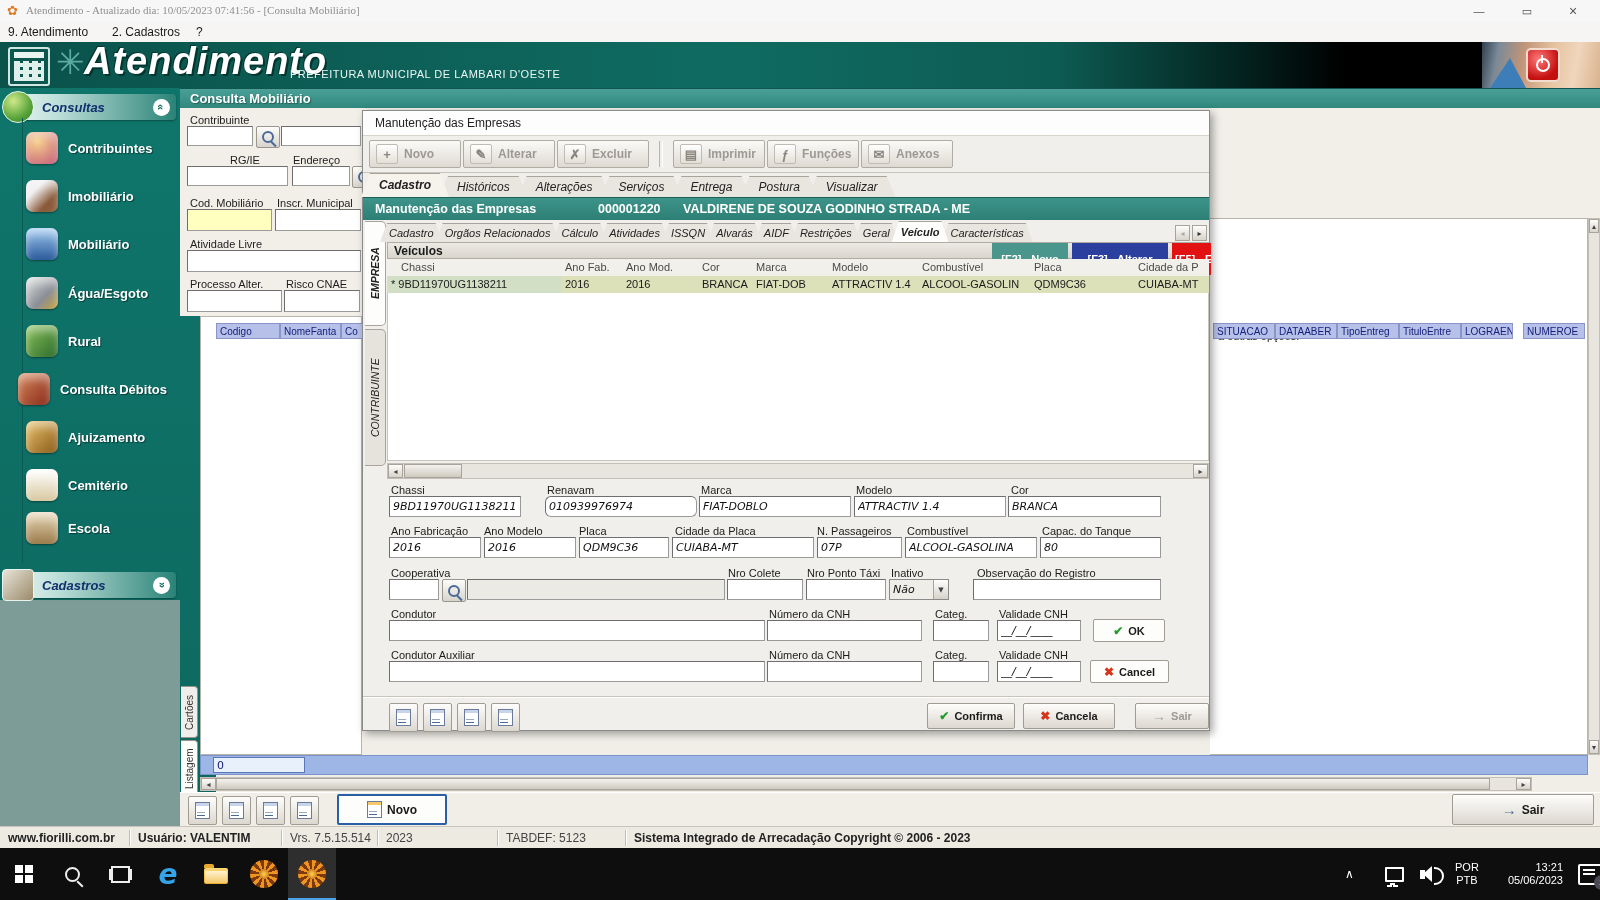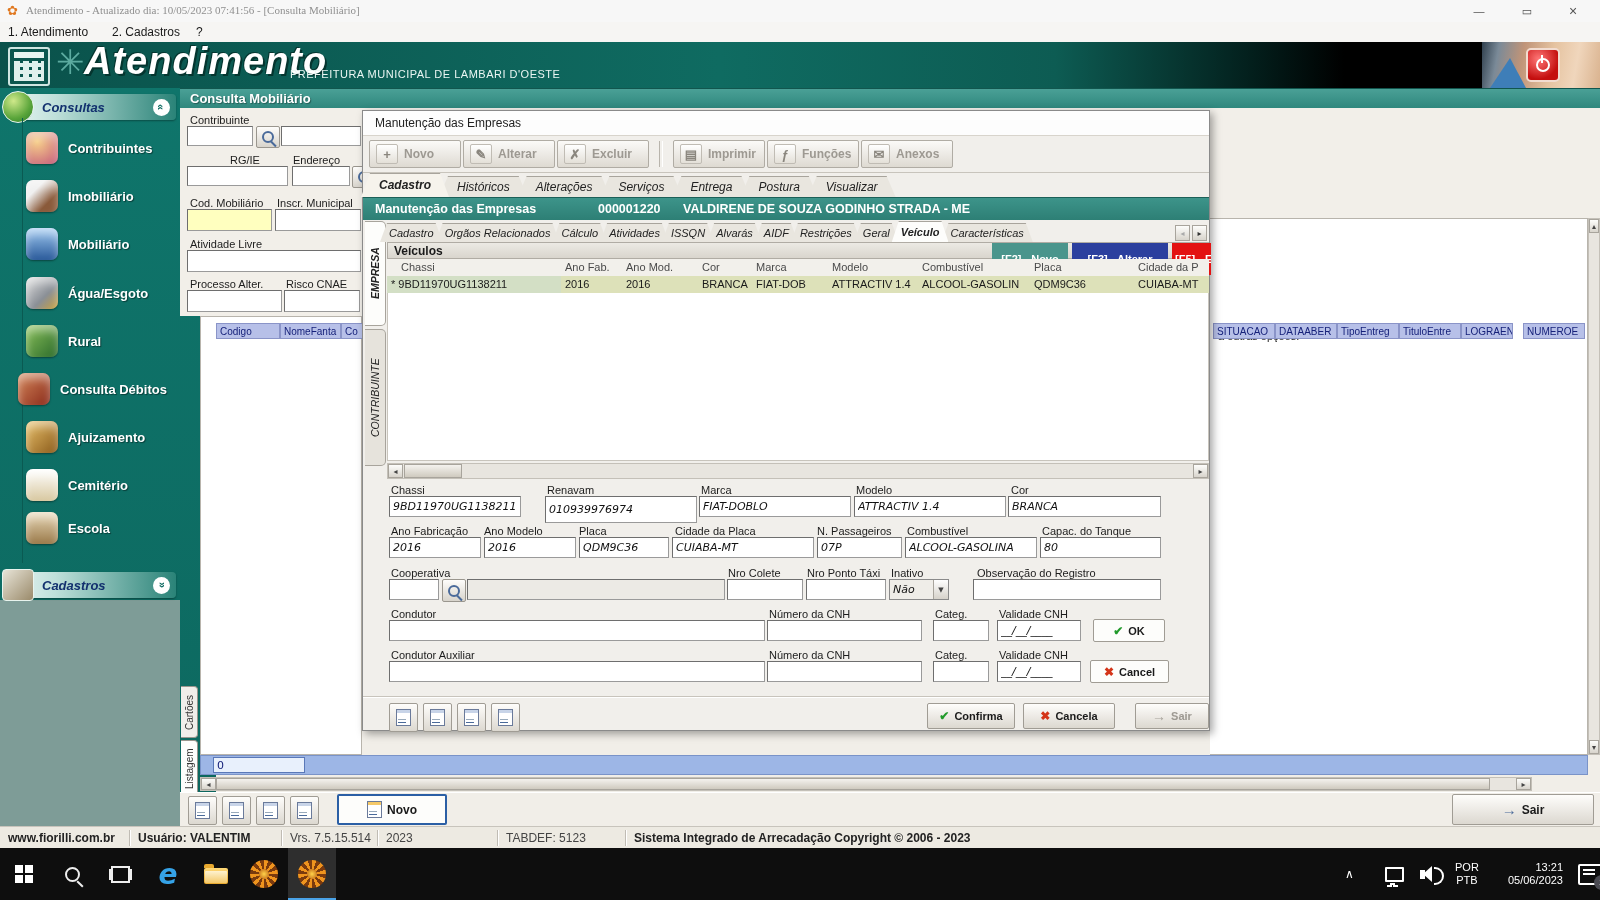--- a/index.html
+++ b/index.html
@@ -180,21 +180,21 @@
 
   <div class="titlebar">
     <span class="abs" style="left:7px;top:3px;font-size:13px;color:#e07820;">✿</span>
     <span class="txt">Atendimento - Atualizado dia: 10/05/2023 07:41:56 - [Consulta Mobiliário]</span>
     <span class="wbtn" style="left:1462px;">—</span>
     <span class="wbtn" style="left:1510px;">▭</span>
     <span class="wbtn" style="left:1556px;font-size:14px;">×</span>
   </div>
 
   <div class="menubar">
-    <span class="mitem" style="left:8px;">1. Atendimento</span>
+    <span class="mitem" style="left:8px;">9. Atendimento</span>
     <span class="mitem" style="left:112px;">2. Cadastros</span>
     <span class="mitem" style="left:196px;">?</span>
   </div>
 
   <div class="banner">
     <div class="calc"></div>
     <span class="logo-deco">✳</span>
     <span class="logo">Atendimento</span>
     <span class="banner-sub">PREFEITURA MUNICIPAL DE LAMBARI D'OESTE</span>
     <div class="agent"></div>
@@ -477,21 +477,21 @@
       </div>
 
       <div class="dform">
 
         <span class="lbl" style="left:4px;top:6px;">Chassi</span>
         <span class="lbl" style="left:160px;top:6px;">Renavam</span>
         <span class="lbl" style="left:314px;top:6px;">Marca</span>
         <span class="lbl" style="left:469px;top:6px;">Modelo</span>
         <span class="lbl" style="left:624px;top:6px;">Cor</span>
         <input class="inp" style="left: 2px; top: 18px; width: 132px; height: 21px;" readonly="" value="9BD11970UG1138211">
-        <input class="inp" style="left: 158px; top: 18px; width: 152px; height: 27px;" readonly="" value="010939976974">
+        <input class="inp" style="left: 158px; top: 18px; width: 152px; height: 21px; border-radius: 6px;" readonly="" value="010939976974">
         <input class="inp" style="left: 312px; top: 18px; width: 152px; height: 21px;" readonly="" value="FIAT-DOBLO">
         <input class="inp" style="left: 467px; top: 18px; width: 152px; height: 21px;" readonly="" value="ATTRACTIV 1.4">
         <input class="inp" style="left: 621px; top: 18px; width: 153px; height: 21px;" readonly="" value="BRANCA">
 
         <span class="lbl" style="left:4px;top:47px;">Ano Fabricação</span>
         <span class="lbl" style="left:97px;top:47px;">Ano Modelo</span>
         <span class="lbl" style="left:192px;top:47px;">Placa</span>
         <span class="lbl" style="left:288px;top:47px;">Cidade da Placa</span>
         <span class="lbl" style="left:430px;top:47px;">N. Passageiros</span>
         <span class="lbl" style="left:520px;top:47px;">Combustível</span>

